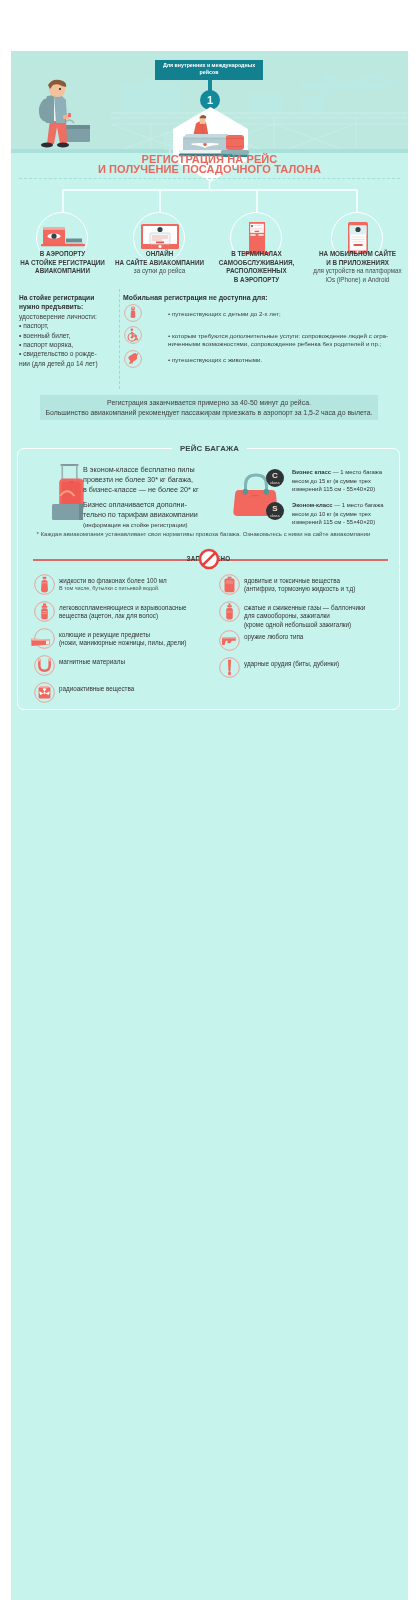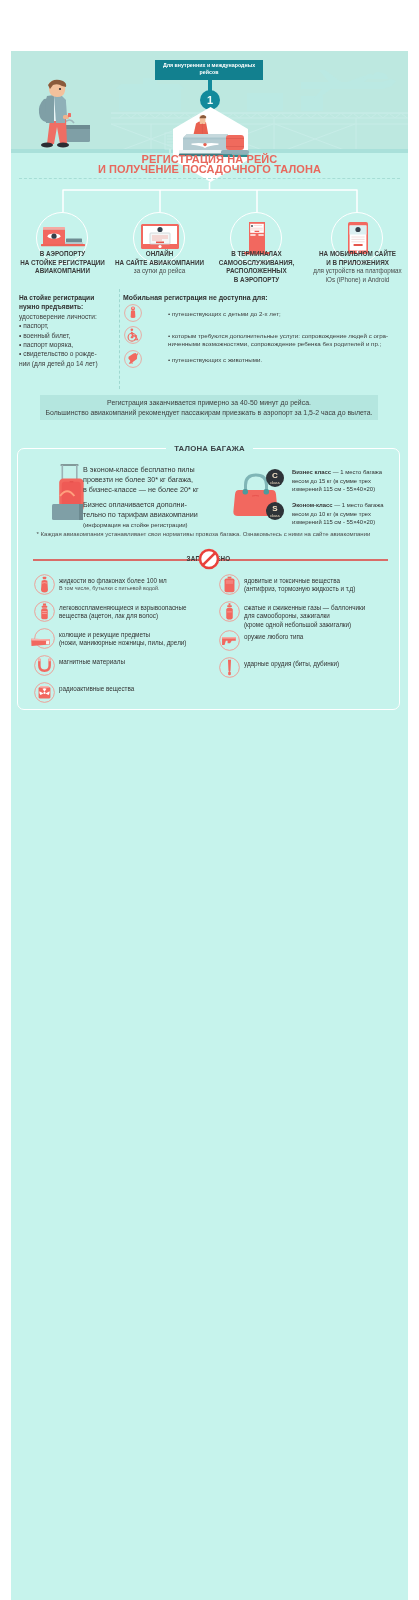--- a/index.html
+++ b/index.html
@@ -323,21 +323,21 @@
           </div>
       </div>
     </div>
 
     <div class="notebox" style="left:29px;top:344px;width:338px;height:25px;">
       <div>Регистрация заканчивается примерно за 40-50 минут до рейса.</div>
       <div>Большинство авиакомпаний рекомендует пассажирам приезжать в аэропорт за 1,5-2 часа до вылета.</div>
     </div>
 
     <div class="abs ctr" style="left:0;top:386px;width:397px;z-index:5;">
-      <span style="display:inline-block;background:#c6f3ec;padding:0 8px;font-size:7.8px;line-height:12px;font-weight:bold;color:#3b4247;letter-spacing:.2px;">ТАЛОНА БАГАЖА</span>
+      <span style="display:inline-block;background:#c6f3ec;padding:0 8px;font-size:7.8px;line-height:12px;font-weight:bold;color:#3b4247;letter-spacing:.2px;">РЕЙС БАГАЖА</span>
     </div>
     <div class="bagbox">
       <svg class="abs" style="left:33px;top:11px;" width="50" height="55">
 
         <rect x="9.5" y="4.2" width="18" height="1.6" rx="0.6" fill="#6c7d7f"></rect>
         <rect x="10.5" y="5" width="1.6" height="14" fill="#9bb2b5"></rect>
         <rect x="25" y="5" width="1.6" height="14" fill="#9bb2b5"></rect>
 
         <rect x="8.2" y="18.5" width="24.5" height="33" rx="4.2" fill="#f2685f"></rect>
         <rect x="10.8" y="21.8" width="19" height="26" rx="3" fill="#ef5a55"></rect>

